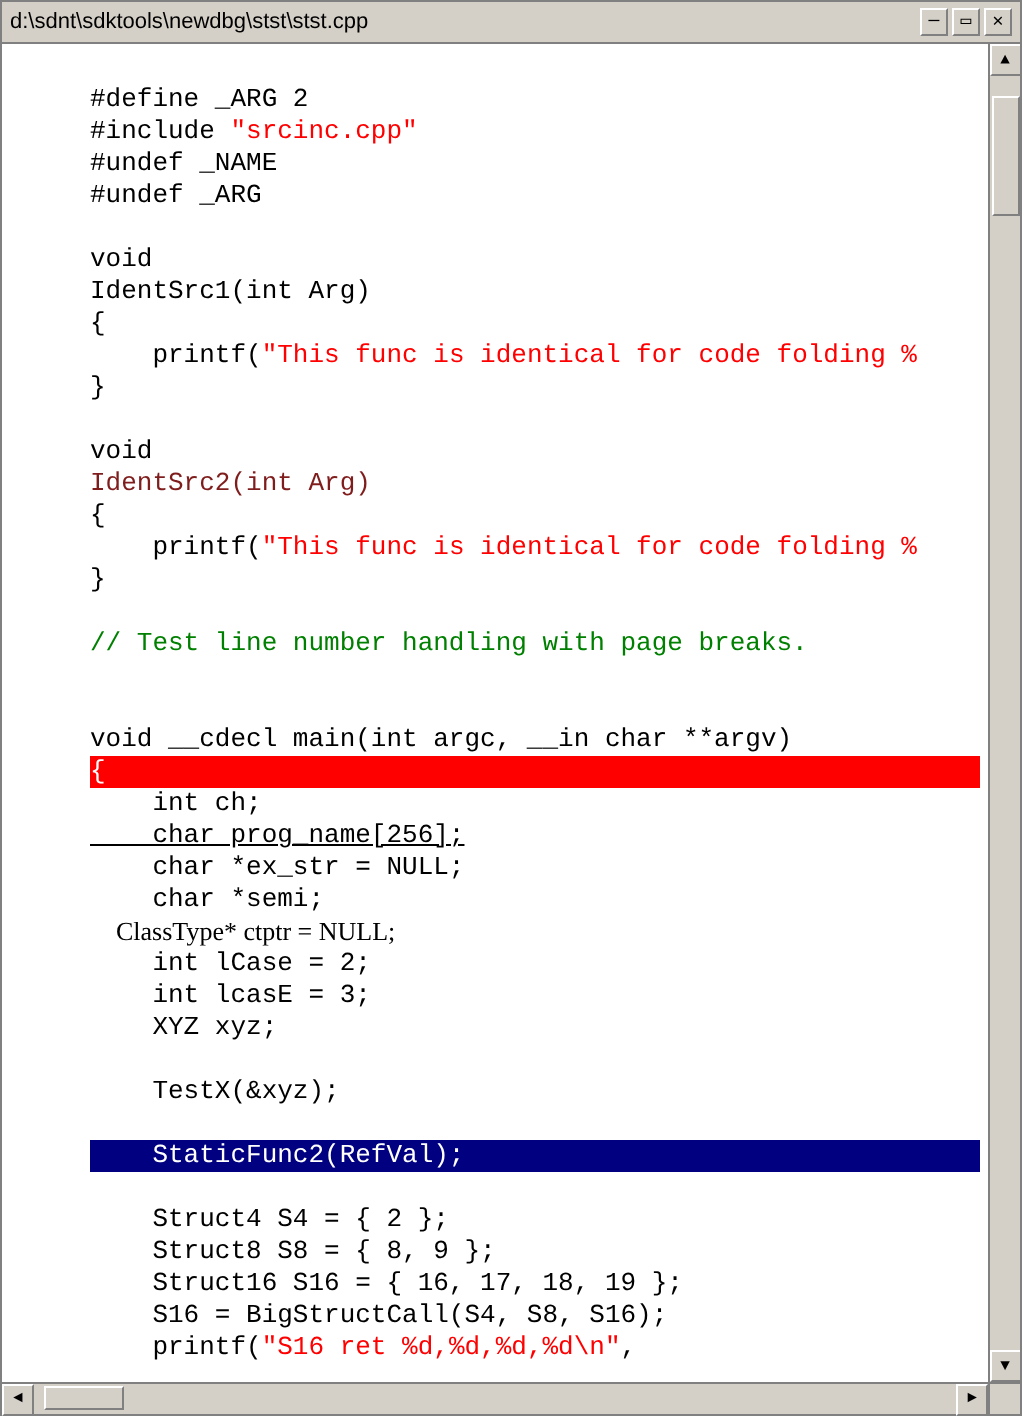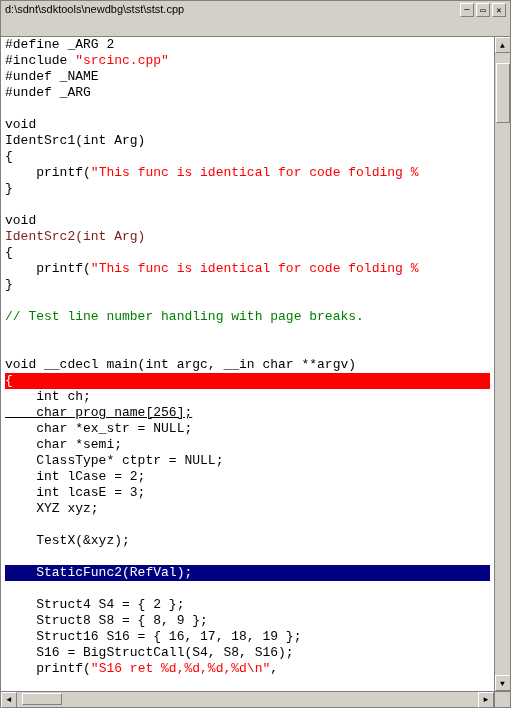--- a/index.html
+++ b/index.html
@@ -15,25 +15,26 @@
     .window {
       width: 511px;
       height: 708px;
       display: flex;
       flex-direction: column;
       border: 1px solid #808080;
     }
 
     .title-bar {
       display: flex;
+      align-items: center;
       justify-content: space-between;
       background: #d4d0c8;
       padding: 2px 4px;
       border-bottom: 1px solid #808080;
-      height: 36px;
+      height: 21px;
       flex-shrink: 0;
     }
 
     .title-text {
       font-size: 11px;
       font-family: Arial, sans-serif;
       color: #000;
     }
 
     .title-buttons {
@@ -96,21 +97,22 @@
       border: 1px solid #808080;
       border-top-color: #ffffff;
       border-left-color: #ffffff;
       left: 1px;
     }
 
     .code-area {
       flex: 1;
       overflow: hidden;
       background: #ffffff;
-      padding: 0 4px;
+      padding: 20px 4px;
+      margin-left: 40px;
     }
 
     .code-line {
       white-space: pre;
       line-height: 16px;
       color: #000000;
       display: flex;
       align-items: center;
     }
 
@@ -235,21 +237,21 @@
       <div class="code-line" style="background:#ff0000;"><span style="color:#ffffff;">{</span></div>
 
       <div class="code-line"><span style="color:#000;">    int ch;</span></div>
 
       <div class="code-line"><span style="color:#000;text-decoration:underline;">    char prog_name[256];</span></div>
 
       <div class="code-line"><span style="color:#000;">    char *ex_str = NULL;</span></div>
 
       <div class="code-line"><span style="color:#000;">    char *semi;</span></div>
 
-      <div class="code-line"><span style="color:#000;">    ClassType* ctptr = NULL;</span></div>
+      <div class="code-line"><span style="color:#000;font-family:Liberation Serif, serif;">    ClassType* ctptr = NULL;</span></div>
 
       <div class="code-line"><span style="color:#000;">    int lCase = 2;</span></div>
 
       <div class="code-line"><span style="color:#000;">    int lcasE = 3;</span></div>
 
 
       <div class="code-line"><span style="color:#000;">    XYZ xyz;</span></div>
 
       <div class="code-line">&nbsp;</div>
 

